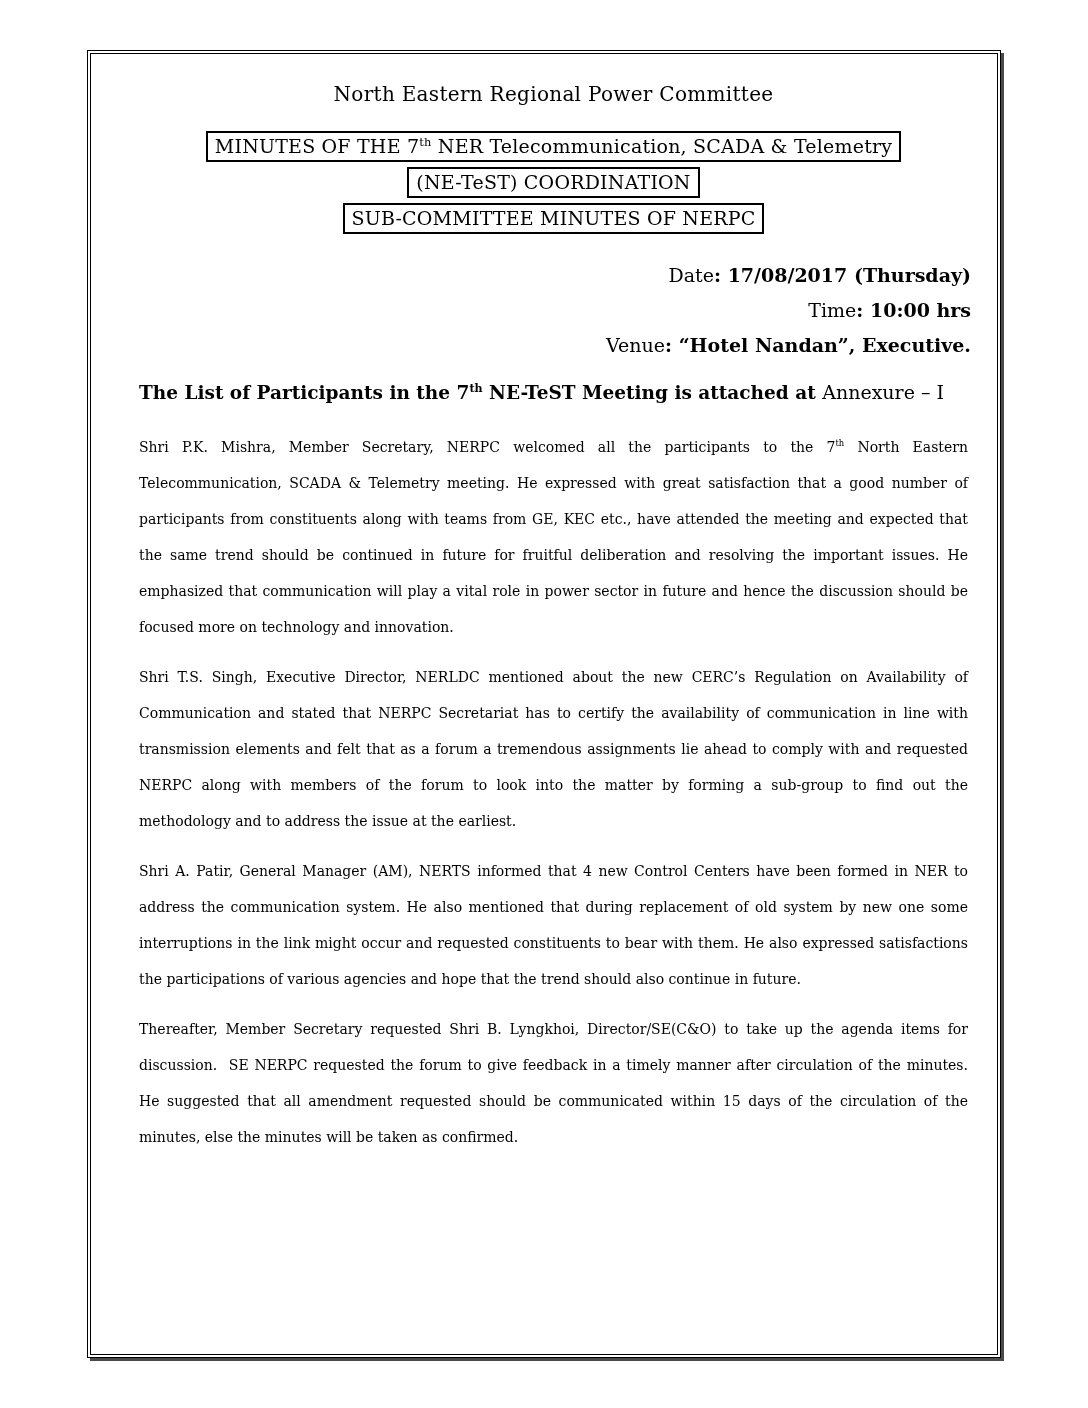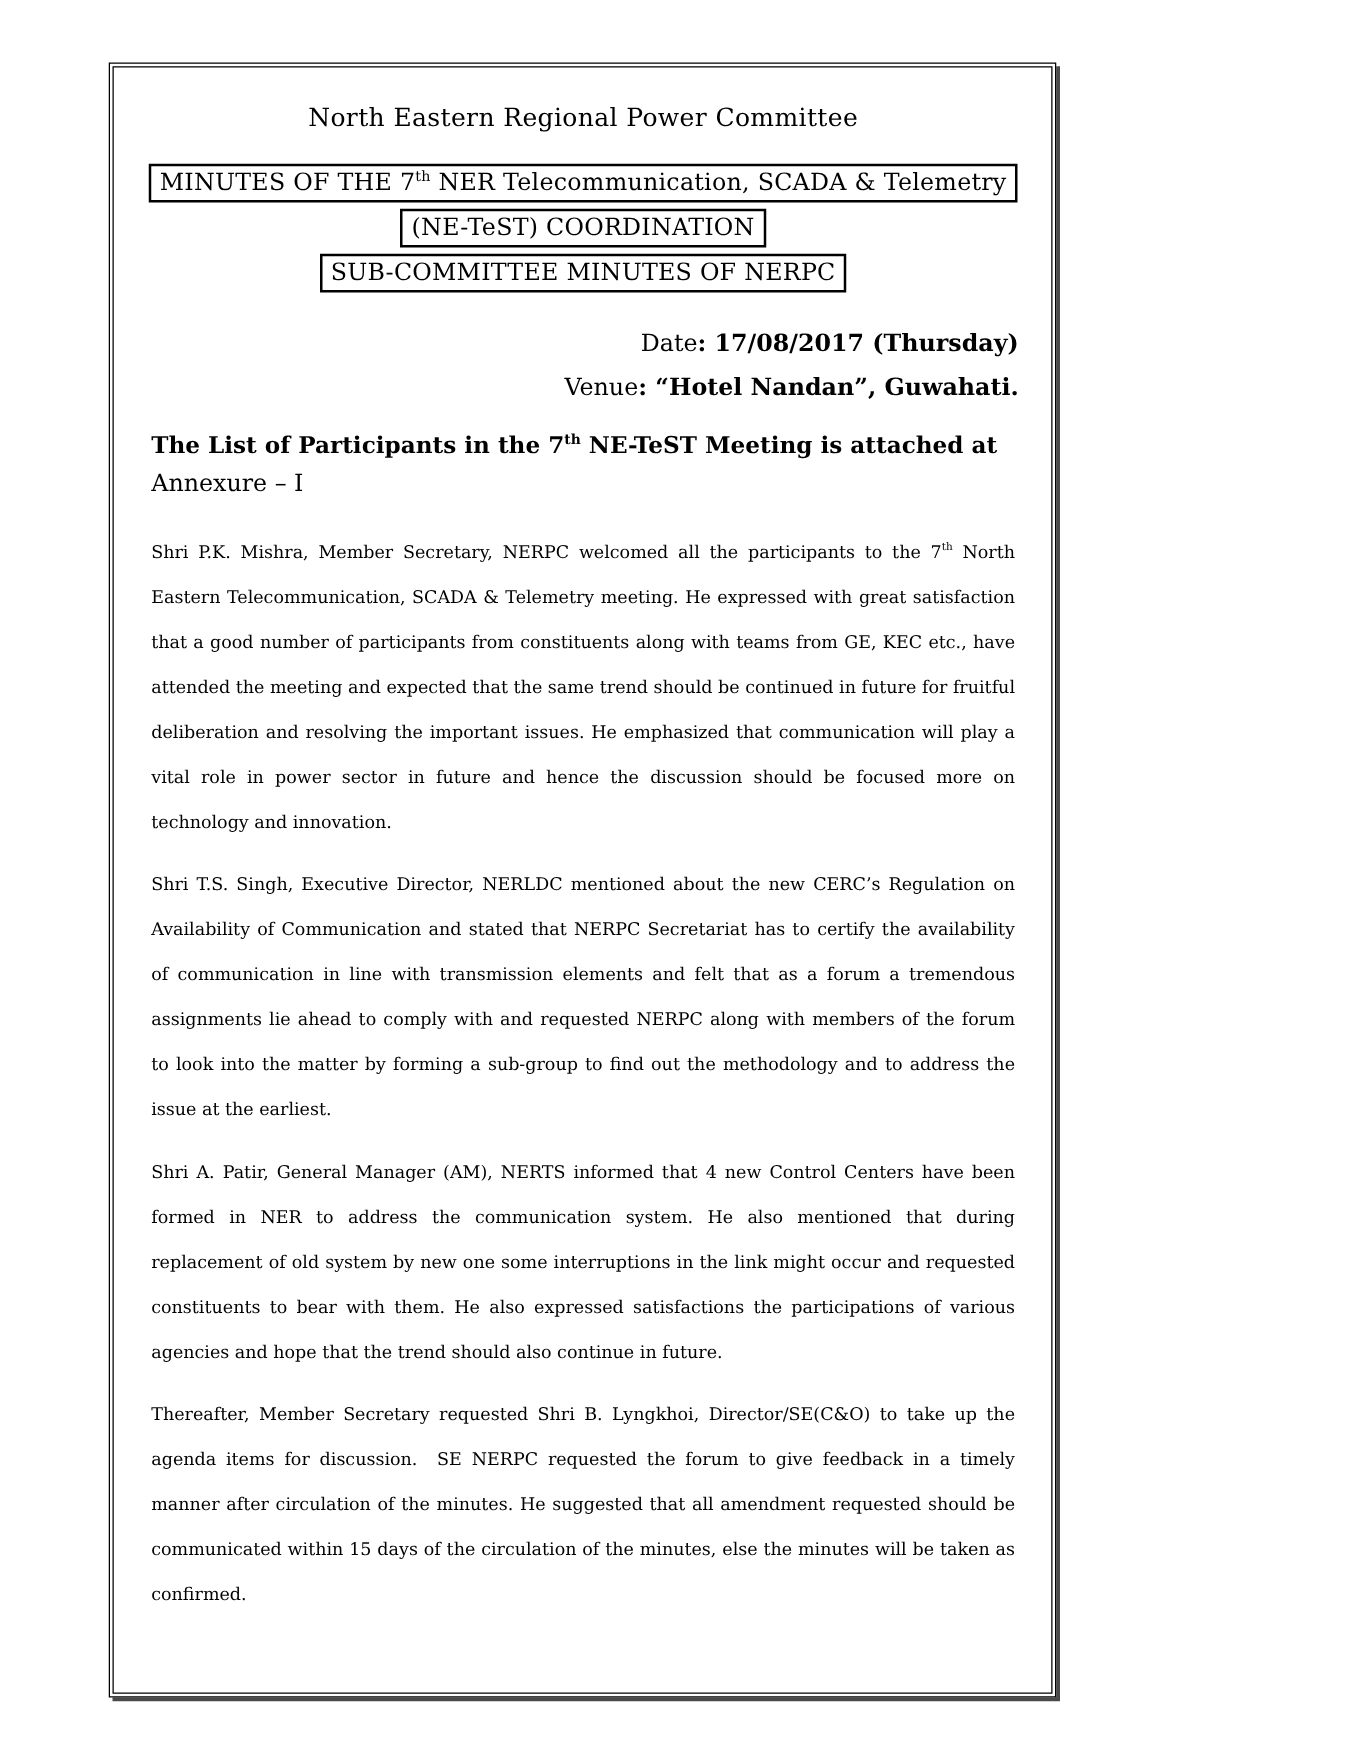--- a/index.html
+++ b/index.html
@@ -8,27 +8,27 @@
     background: #ffffff;
     width: 1088px;
     height: 1408px;
     font-family: "DejaVu Serif", "Liberation Serif", serif;
     color: #000000;
   }
   .sheet {
     position: absolute;
     left: 87px;
     top: 50px;
-    width: 758px;
+    width: 914px;
     height: 1308px;
     box-sizing: border-box;
     border: 4px double #000000;
     box-shadow: 3px 3px 0 0 #4a4a4a;
     background: #ffffff;
-    padding: 28px 26px 14px 27px;
+    padding: 28px 26px 14px 45px;
     overflow: hidden;
   }
   .doc-title {
     text-align: center;
     font-size: 20px;
     font-weight: 400;
     margin-bottom: 25px;
     letter-spacing: 0.3px;
   }
   .headings { text-align: right; }
@@ -100,21 +100,24 @@
         <sup></sup>
         <span></span>
       </div>
   </div>
 
   <div class="meta">
     <div class="meta-row">
       <span class="meta-label">Date</span><span class="meta-colon">: </span><span class="meta-value">17/08/2017 (Thursday)</span>
     </div>
     <div class="meta-row">
-      <span class="meta-label">Venue</span><span class="meta-colon">: </span><span class="meta-value">“Hotel Nandan”, Guwahati.</span>
+      <span class="meta-label">Time</span><span class="meta-colon">: </span><span class="meta-value">10:00 hrs</span>
+    </div>
+    <div class="meta-row">
+      <span class="meta-label">Venue</span><span class="meta-colon">: </span><span class="meta-value">“Hotel Nandan”, Executive.</span>
     </div>
   </div>
 
   <div class="annexure"><span class="b">The List of Participants in the 7</span><sup class="b">th</sup><span class="b"> NE-TeST Meeting is attached at </span><span class="n">Annexure – I</span></div>
 
   <p class="body-para first"><span>Shri P.K. Mishra, Member Secretary, NERPC welcomed all the participants to the 7</span><sup>th</sup><span> North Eastern Telecommunication, SCADA &amp; Telemetry meeting. He expressed with great satisfaction that a good number of participants from constituents along with teams from GE, KEC etc., have attended the meeting and expected that the same trend should be continued in future for fruitful deliberation and resolving the important issues. He emphasized that communication will play a vital role in power sector in future and hence the discussion should be focused more on technology and innovation.</span></p>
 
   <p class="body-para"><span>Shri T.S. Singh, Executive Director, NERLDC mentioned about the new CERC’s Regulation on Availability of Communication and stated that NERPC Secretariat has to certify the availability of communication in line with transmission elements and felt that as a forum a tremendous assignments lie ahead to comply with and requested NERPC along with members of the forum to look into the matter by forming a sub-group to find out the methodology and to address the issue at the earliest.</span><sup></sup><span></span></p>
 
   <p class="body-para"><span>Shri A. Patir, General Manager (AM), NERTS informed that 4 new Control Centers have been formed in NER to address the communication system. He also mentioned that during replacement of old system by new one some interruptions in the link might occur and requested constituents to bear with them. He also expressed satisfactions the participations of various agencies and hope that the trend should also continue in future.</span><sup></sup><span></span></p>

